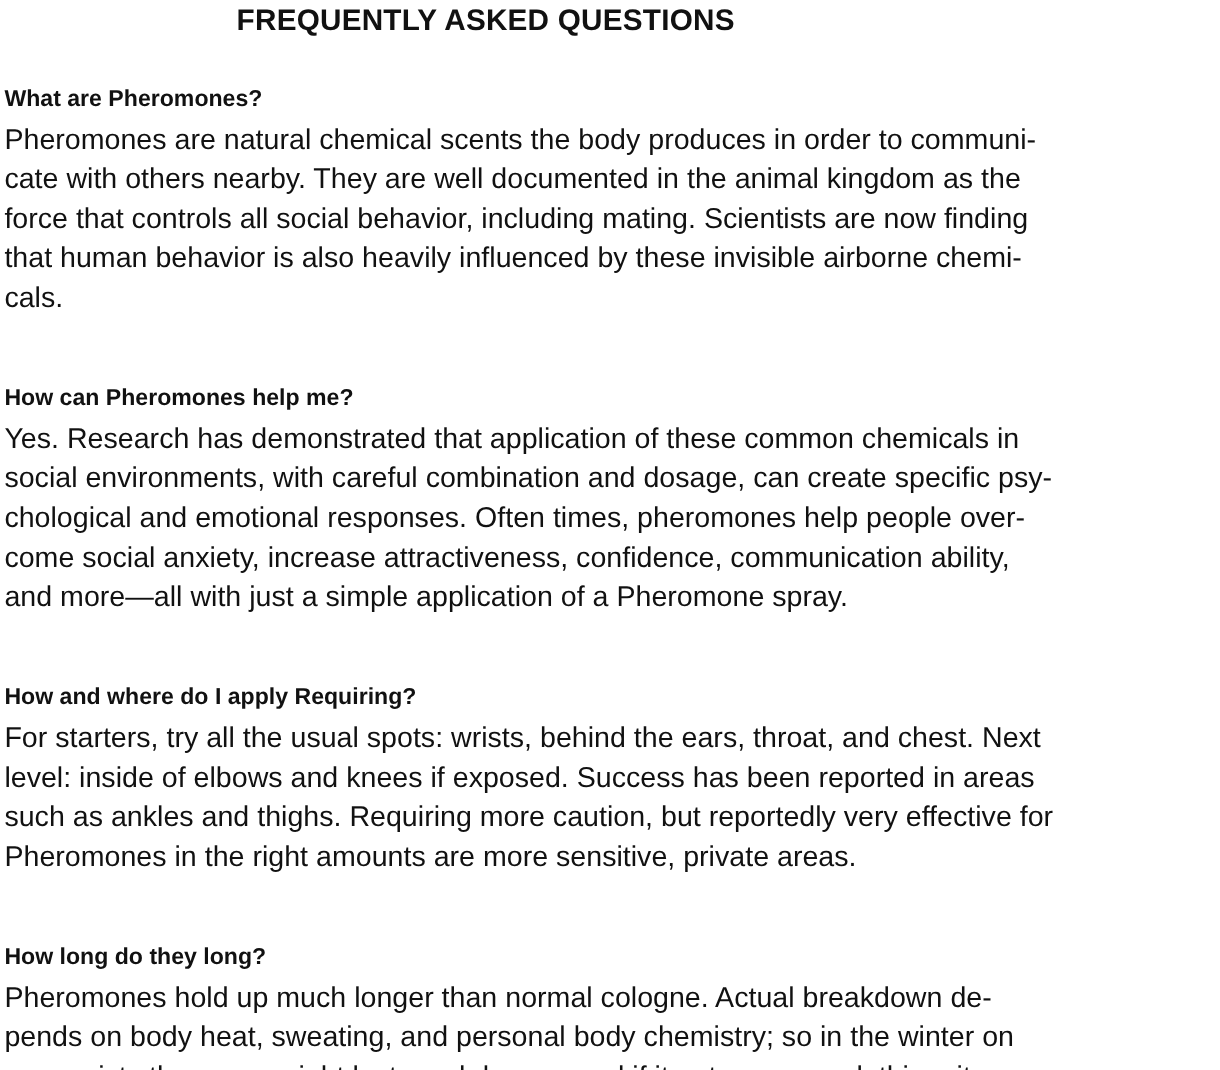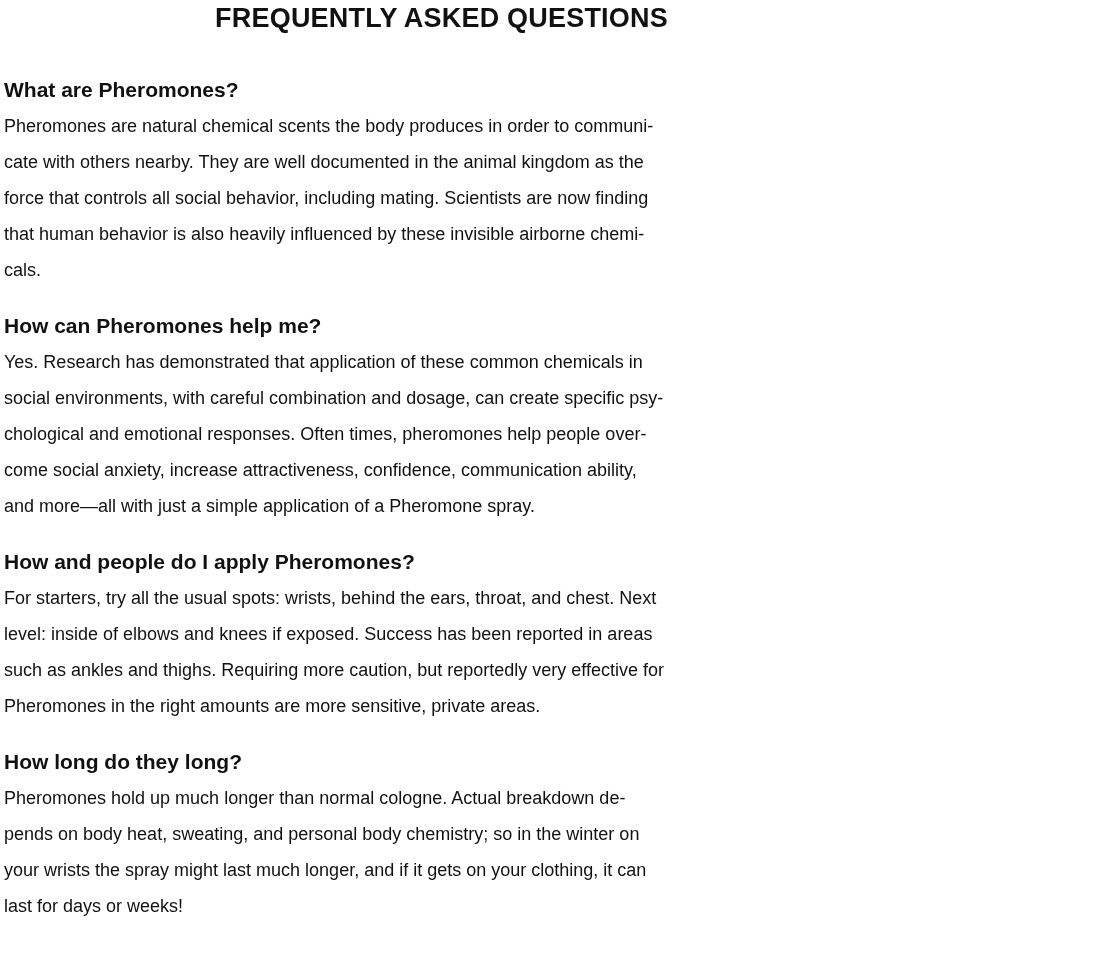--- a/index.html
+++ b/index.html
@@ -22,29 +22,29 @@
   }
   .title {
     font-size: 27px;
     line-height: 36px;
     font-weight: bold;
     text-align: center;
     letter-spacing: 0.2px;
     margin: 0 0 36px 0;
   }
   .faq-section { margin: 0; }
-  .faq-section + .faq-section { margin-top: 20px; }
+  .faq-section + .faq-section { margin-top: 56px; }
   .question {
     font-size: 21px;
     line-height: 36px;
     font-weight: bold;
     margin: 0;
   }
   .answer {
-    font-size: 18px;
+    font-size: 26px;
     line-height: 36px;
     font-weight: normal;
     margin: 0;
     white-space: pre;
   }
 </style>
 </head>
 <body>
 
 <main class="page">
@@ -63,21 +63,21 @@
   <section class="faq-section">
     <h2 class="question">How can Pheromones help me?</h2>
     <p class="answer">Yes. Research has demonstrated that application of these common chemicals in
 social environments, with careful combination and dosage, can create specific psy-
 chological and emotional responses. Often times, pheromones help people over-
 come social anxiety, increase attractiveness, confidence, communication ability,
 and more—all with just a simple application of a Pheromone spray.</p>
   </section>
 
   <section class="faq-section">
-    <h2 class="question">How and people do I apply Pheromones?</h2>
+    <h2 class="question">How and where do I apply Requiring?</h2>
     <p class="answer">For starters, try all the usual spots: wrists, behind the ears, throat, and chest. Next
 level: inside of elbows and knees if exposed. Success has been reported in areas
 such as ankles and thighs. Requiring more caution, but reportedly very effective for
 Pheromones in the right amounts are more sensitive, private areas.</p>
   </section>
 
   <section class="faq-section">
     <h2 class="question">How long do they long?</h2>
     <p class="answer">Pheromones hold up much longer than normal cologne. Actual breakdown de-
 pends on body heat, sweating, and personal body chemistry; so in the winter on

